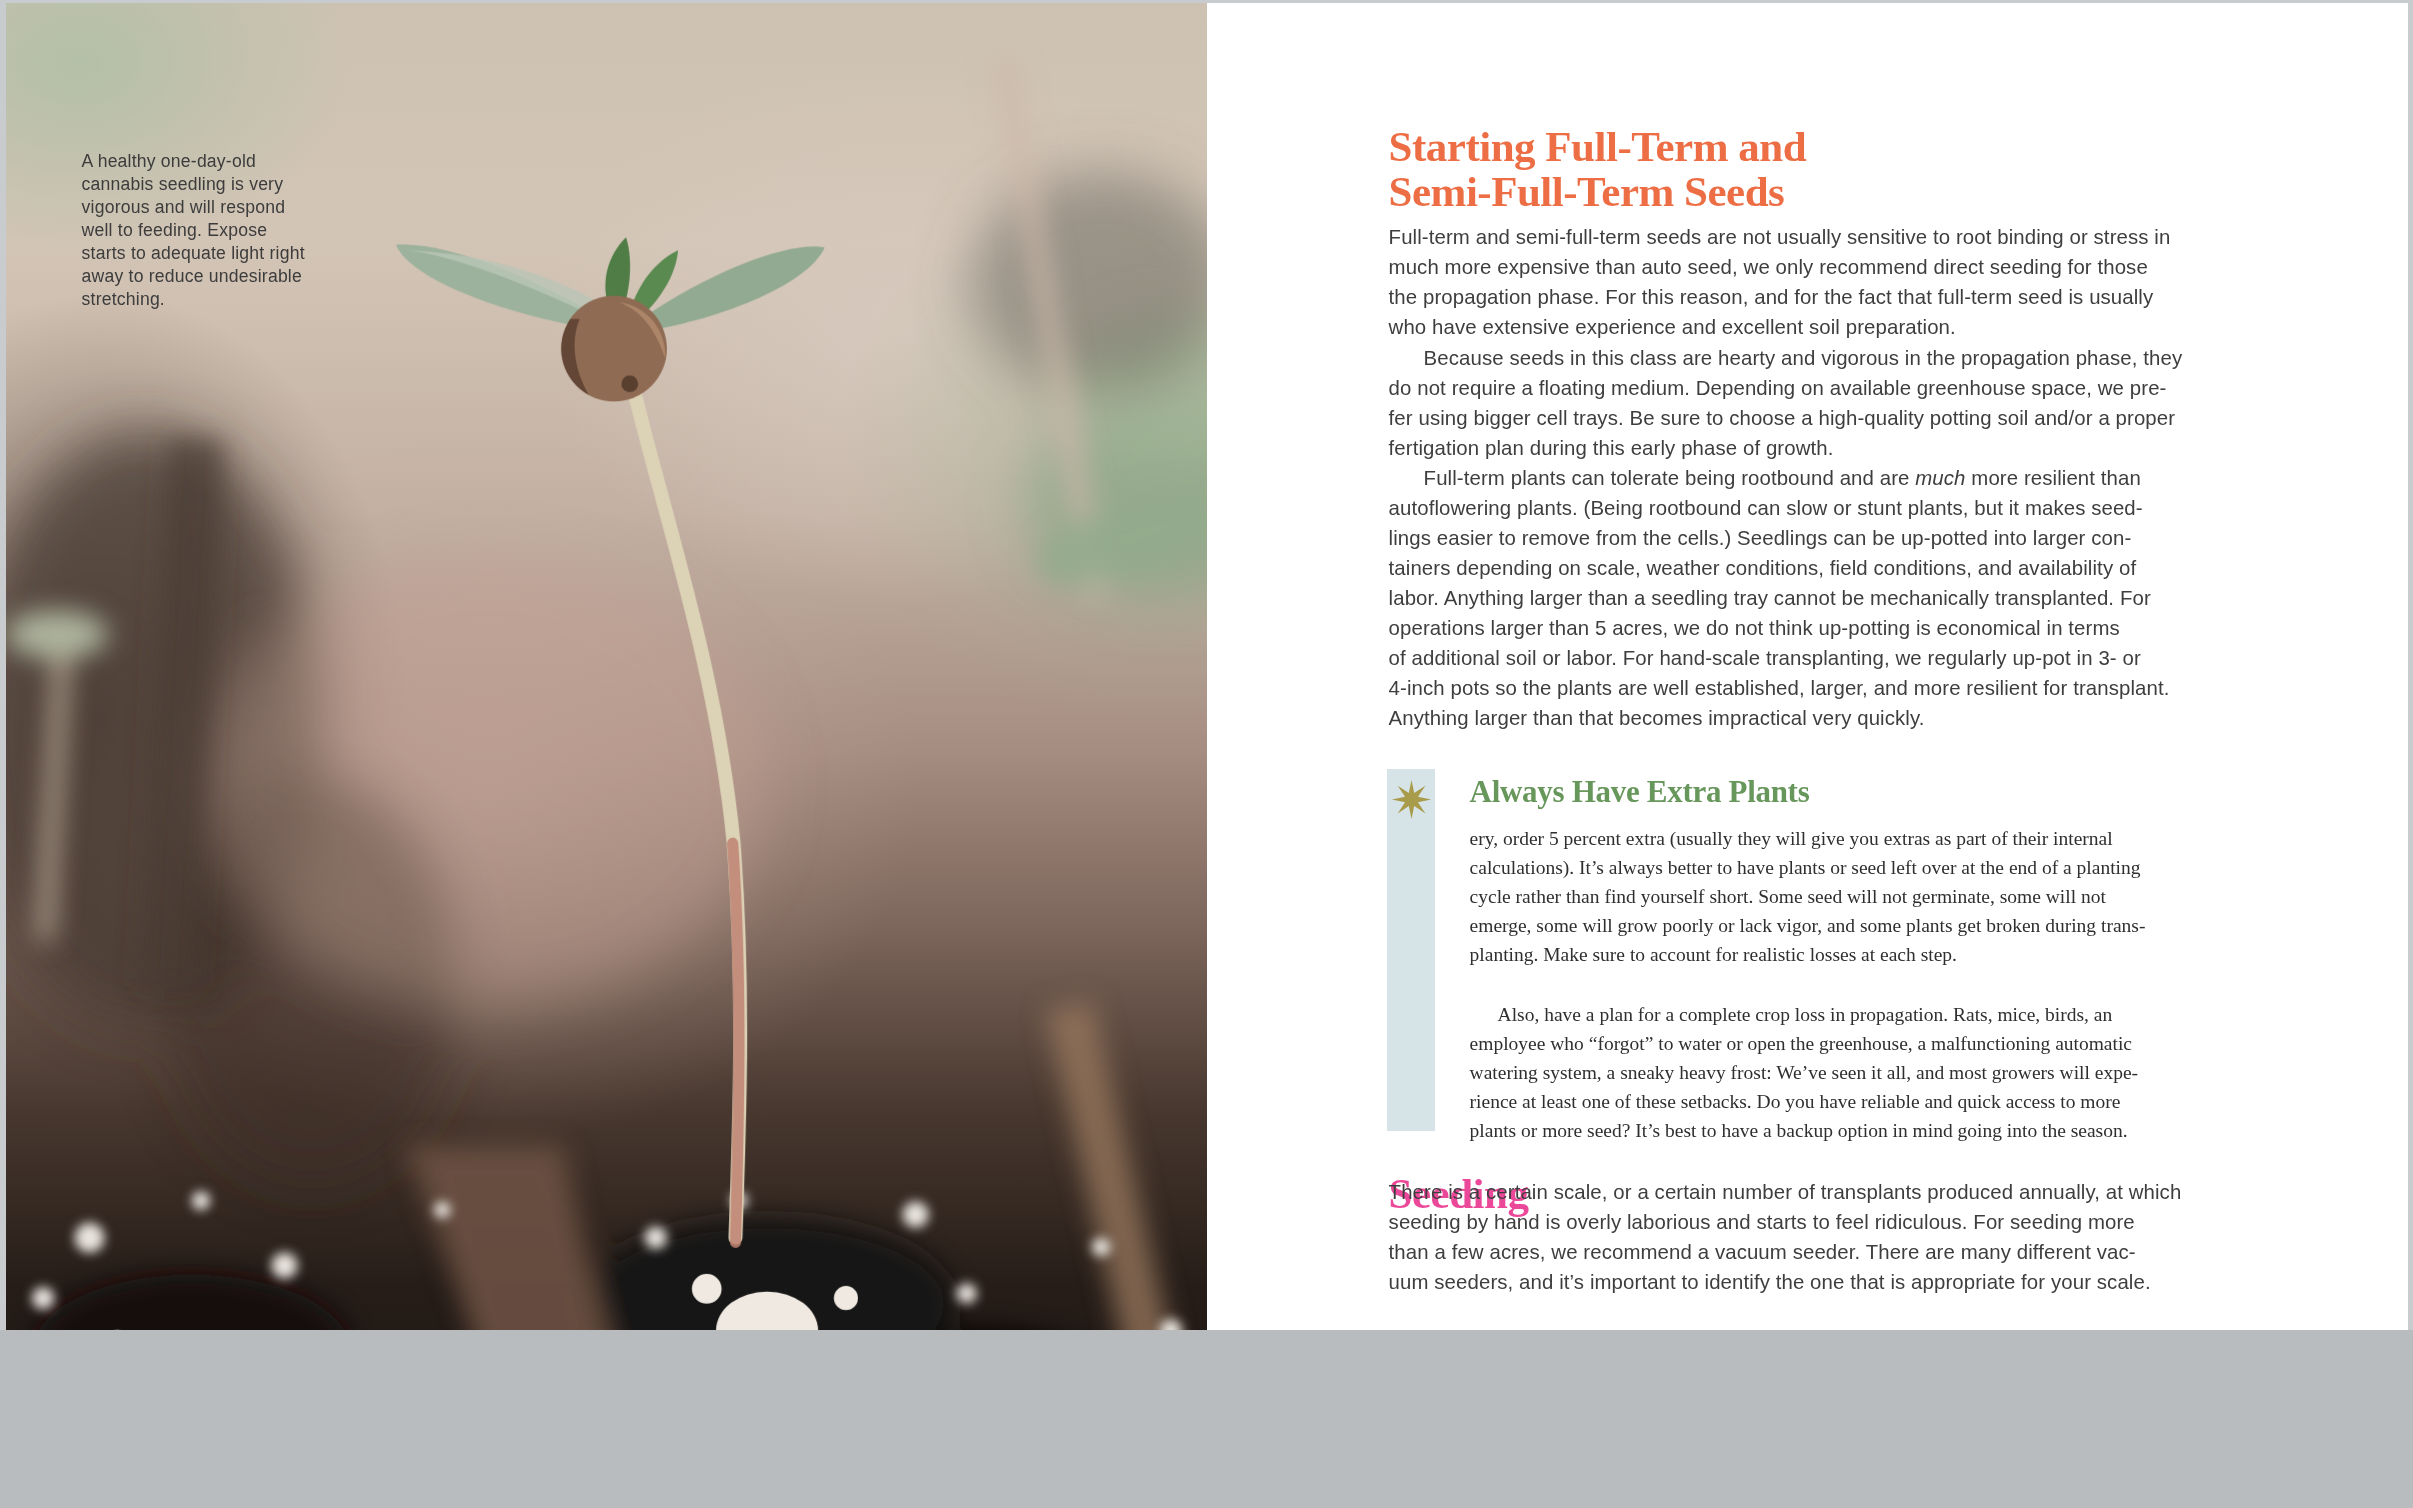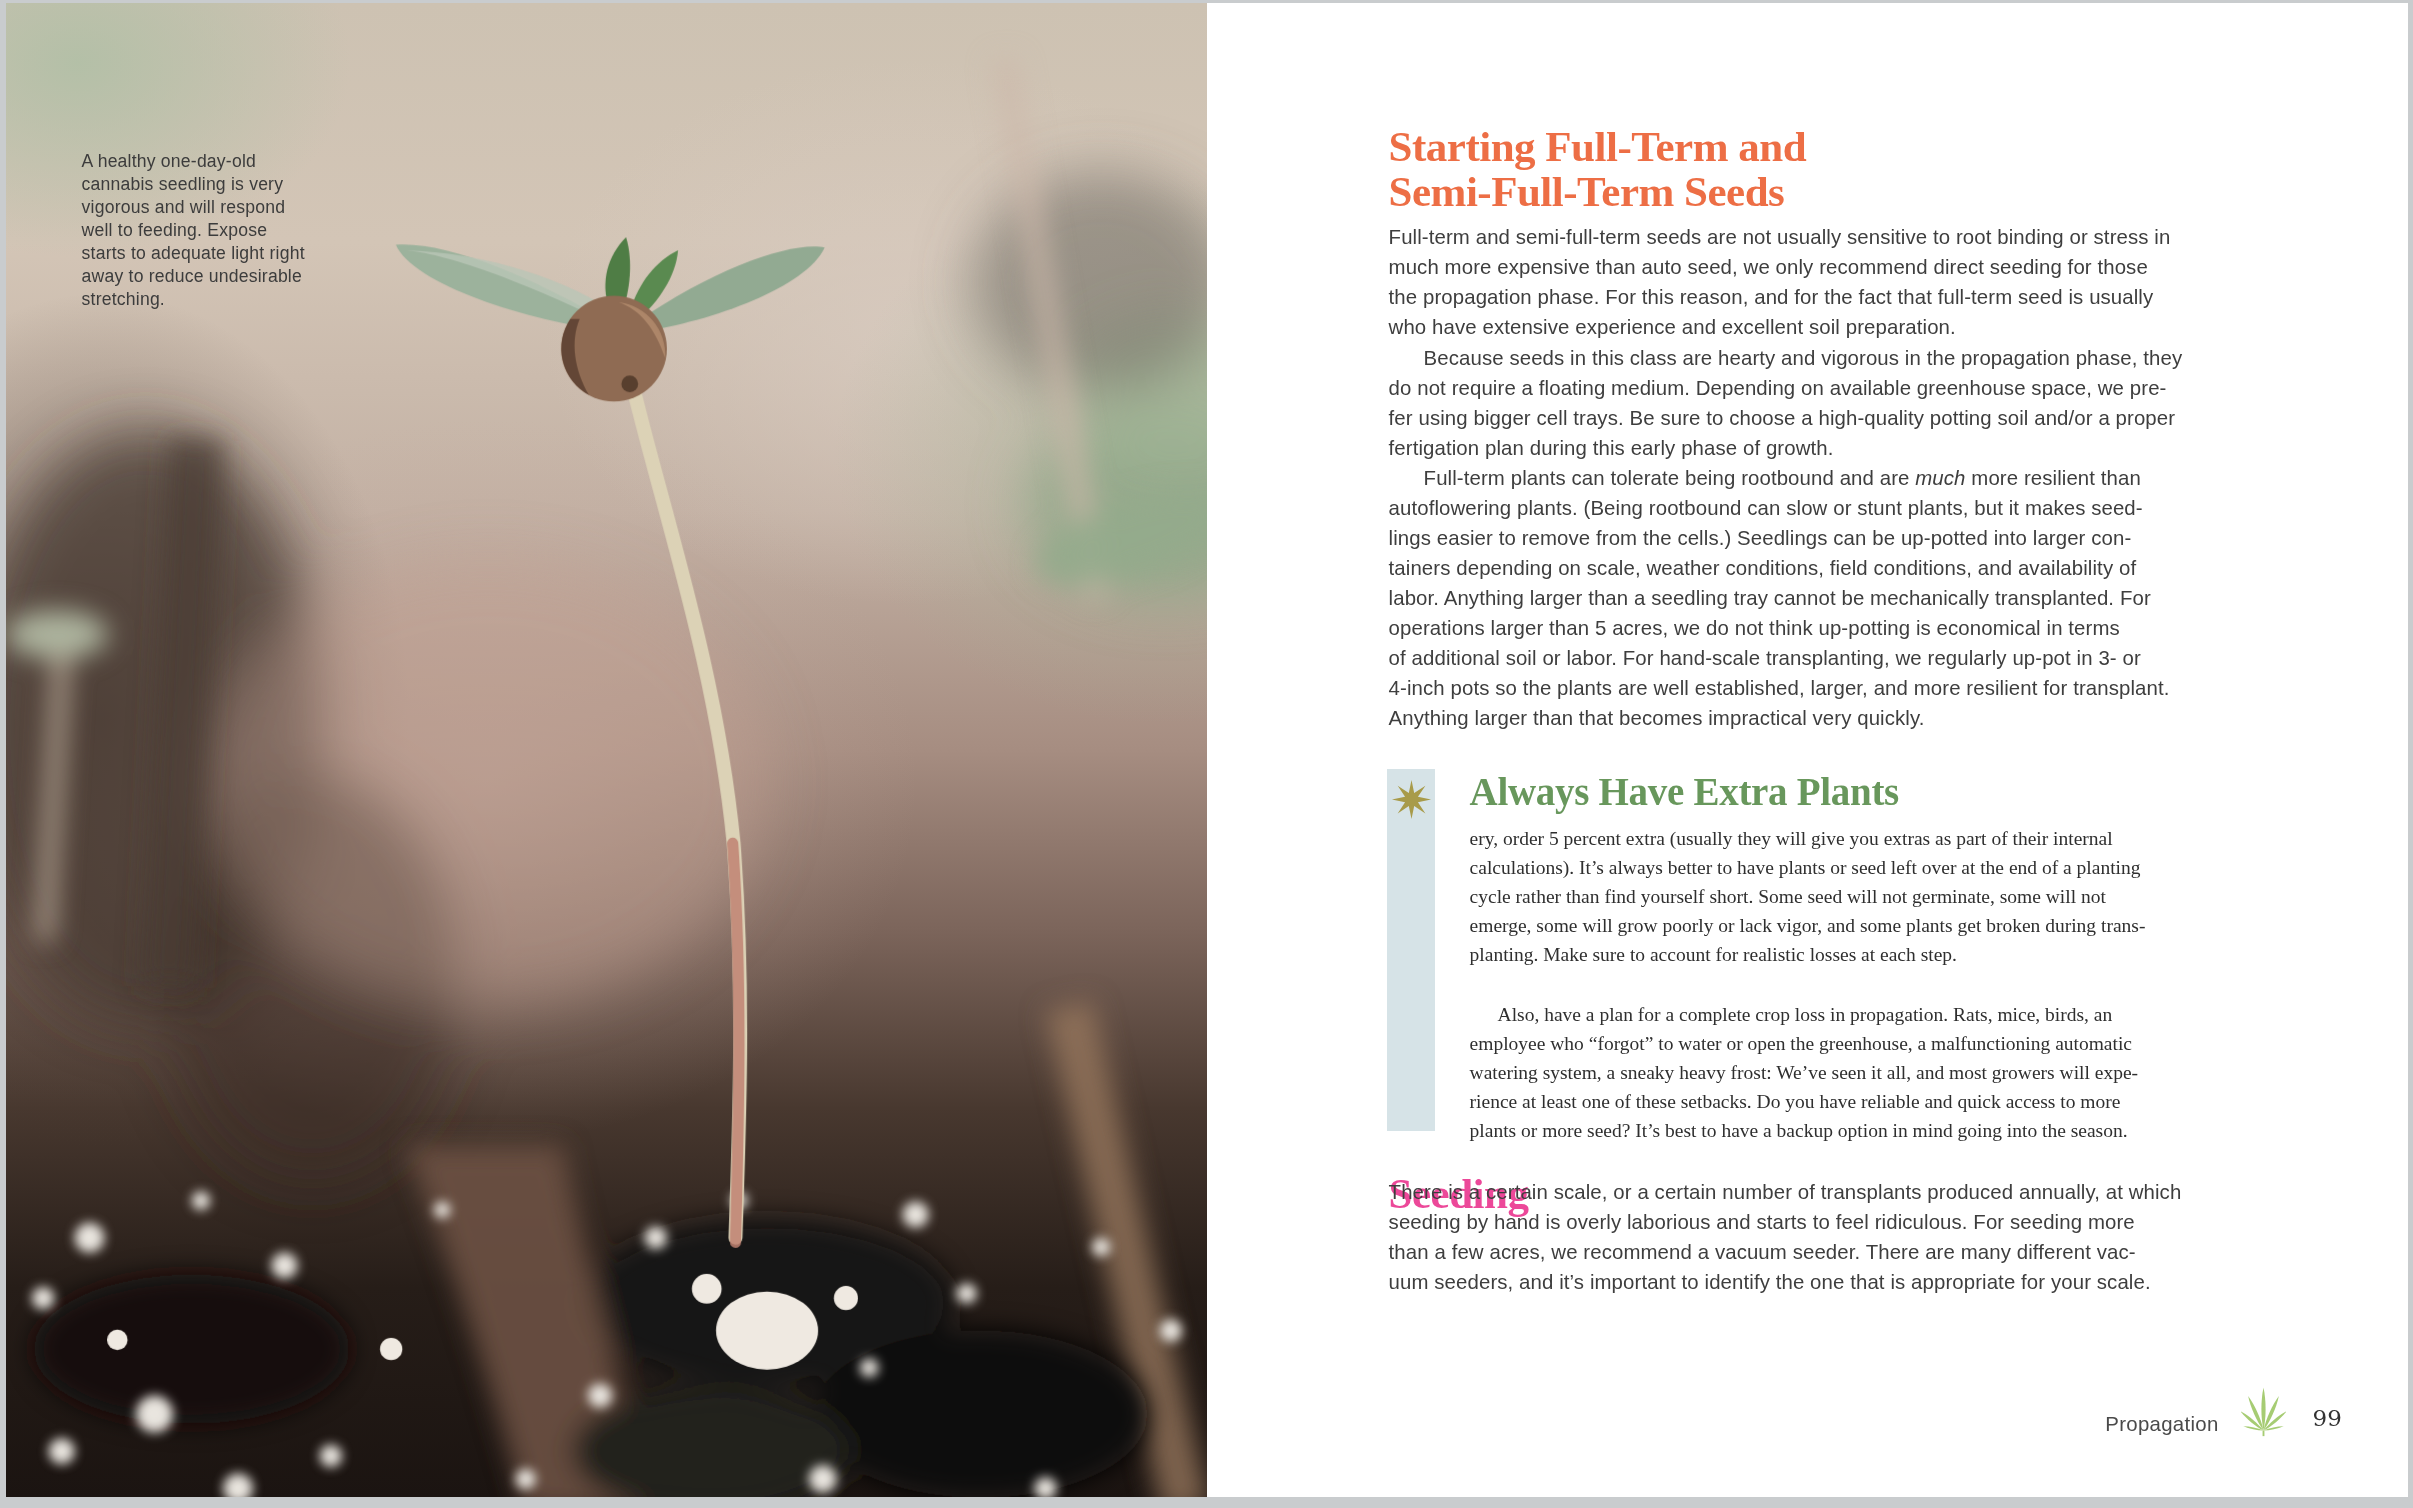--- a/index.html
+++ b/index.html
@@ -1,16 +1,16 @@
 <!DOCTYPE html>
 <html style="font-size:15px"><head>
 <meta charset="utf-8">
 <style>
   html,body{margin:0;padding:0;background:#b9bcbe;font-family:"Liberation Sans",sans-serif;}
-  .frame{position:relative;width:2413px;height:1508px;background:#c9ccce;overflow:hidden;}
+  .frame{position:relative;width:2413px;height:1330px;background:#c9ccce;overflow:hidden;}
   .spread{position:absolute;left:5.6px;top:2.8px;width:2402px;height:1494px;display:flex;}
 
   
   .photo{
     position:relative;width:1201px;height:1494px;overflow:hidden;
     background:
       radial-gradient(390px 278px at 6% 4%,  rgba(175,191,165,.85) 0%, rgba(175,191,165,0) 70%),
       radial-gradient(464px 390px at 96% 30%, rgba(160,180,150,.55) 0%, rgba(160,180,150,0) 70%),
       radial-gradient(576px 483px at 40% 52%, rgba(197,169,158,.55) 0%, rgba(197,169,158,0) 75%),
       radial-gradient(427px 594px at 8% 48%,  rgba(70,57,49,.70)  0%, rgba(70,57,49,0) 72%),
@@ -31,21 +31,21 @@
   .title-seeding{top:1168px;font-size:43px;line-height:45px;color:#ec4899;}
 
   .bodytext{font-size:20.4px;line-height:30px;color:#3e3e3e;letter-spacing:0.1px;}
   .p1{top:219px;} .p2{top:340px;} .p3{top:460px;}
   .p-seeding{top:1174px;}
   .indent .ln:first-child{text-indent:35px;}
 
   
   .callout-bar{position:absolute;left:180px;top:766px;width:48px;height:362px;background:#d6e3e7;}
   .star{position:absolute;left:184px;top:776px;width:41px;height:41px;}
-  .callout-title{position:absolute;left:263px;top:769px;font-size:39px;line-height:39px;color:#68975c;letter-spacing:-0.3px;}
+  .callout-title{position:absolute;left:263px;top:769px;font-size:31px;line-height:39px;color:#68975c;letter-spacing:-0.3px;}
   .callout-body{font-family:"Liberation Serif",serif;font-size:19.5px;line-height:29px;color:#2f2f2f;left:263px;width:770px;}
   .cp1{top:821px;} .cp2{top:997px;}
   .cp2 .ln:first-child{text-indent:28px;}
 
   
   .footer-chapter{position:absolute;top:1410px;right:189px;font-size:20.4px;color:#4a4a4a;letter-spacing:0.3px;}
   .footer-leaf{position:absolute;left:1034px;top:1379px;}
   .footer-pagenum{position:absolute;left:1106px;top:1402px;font-family:"DejaVu Serif","Liberation Serif",serif;font-size:23px;color:#333333;}
   em{font-style:italic;}
 </style>

